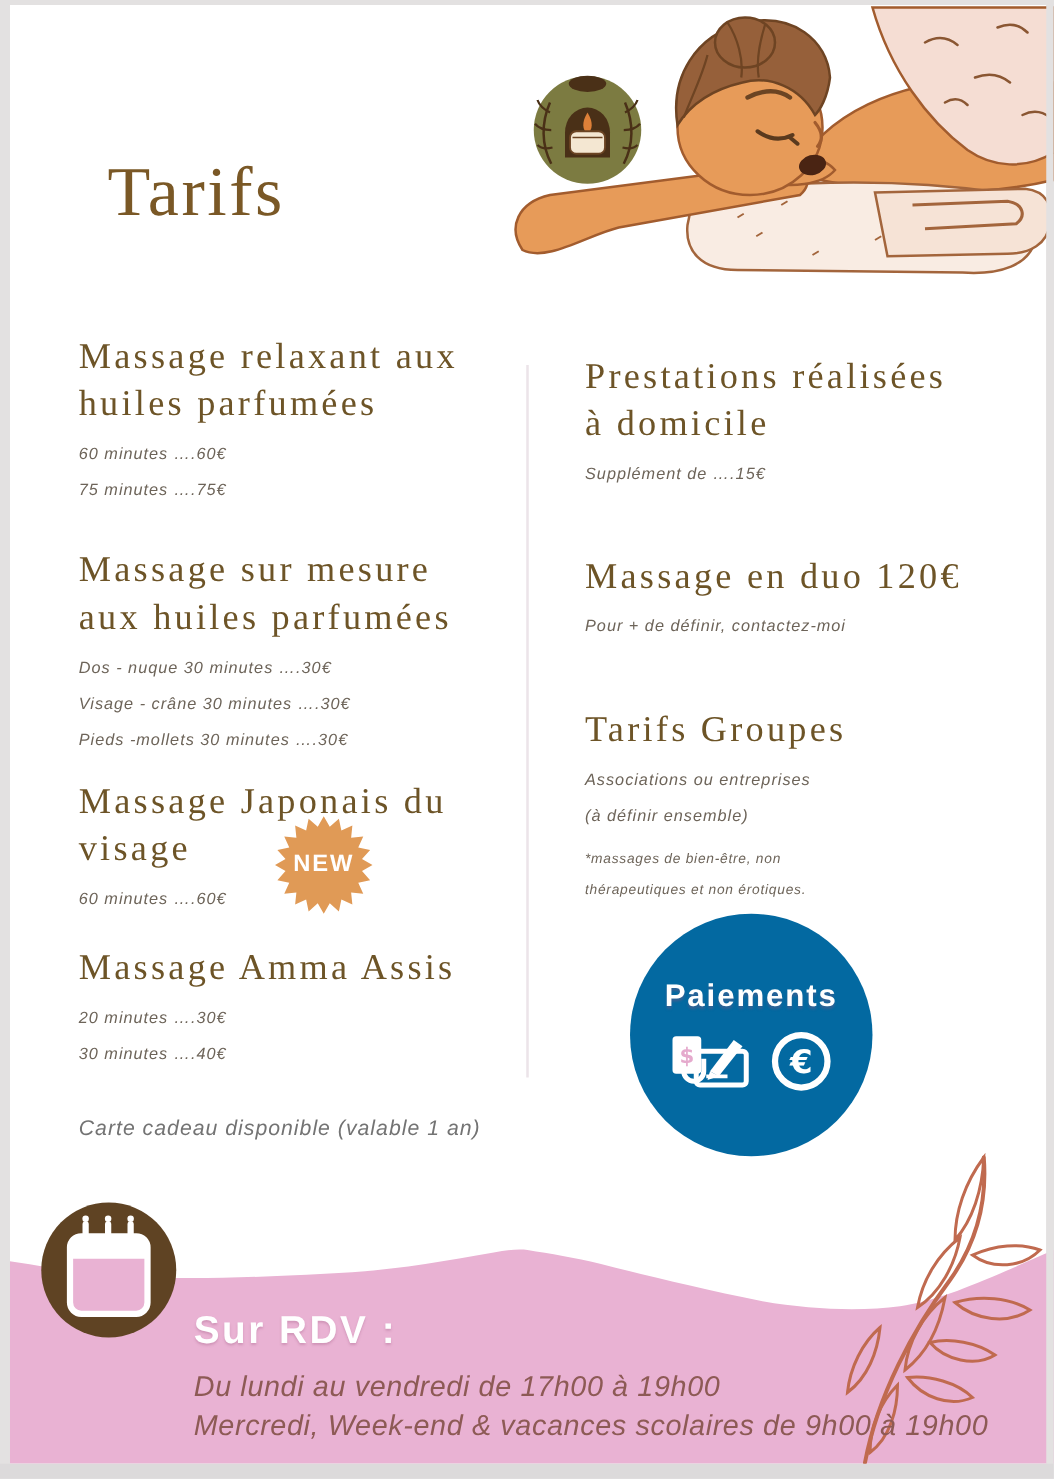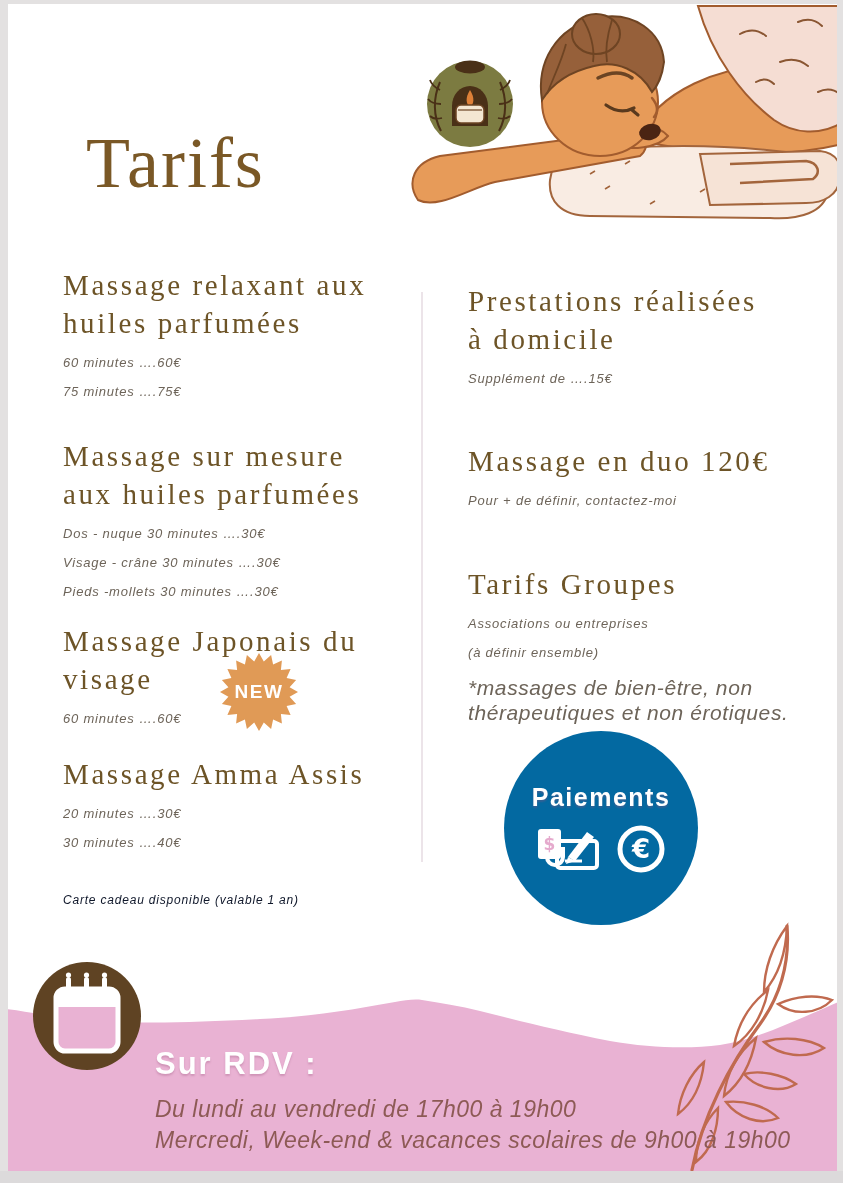--- a/index.html
+++ b/index.html
@@ -2,31 +2,31 @@
 <html><head>
 <meta charset="utf-8">
 <style>
   html,body{margin:0;padding:0;}
   body{background:#dedcdc;font-family:"Liberation Sans",sans-serif;}
   #page{position:relative;width:843px;height:1183px;background:#e3e1e1;overflow:hidden;}
   #paper{position:absolute;left:8px;top:4px;right:6px;bottom:12px;background:#ffffff;}
   
   .abs{position:absolute;}
 
-  .page-title{left:86px;top:122px;font-family:"Liberation Serif",serif;font-size:72px;
+  .page-title{left:86px;top:122px;font-family:"Liberation Serif",serif;font-size:56px;
     color:#7a5826;letter-spacing:2px;font-weight:400;}
 
   .col-section{width:385px;}
   .sec-title{font-family:"Liberation Serif",serif;font-size:29px;color:#6d5427;
     letter-spacing:2.6px;line-height:38px;font-weight:400;}
   .price-line{font-style:italic;font-size:13px;color:#6d6459;letter-spacing:0.8px;
     line-height:27px;margin-top:2px;}
   .prices{margin-top:7px;}
-  .footnote{font-style:italic;font-size:12px;color:#0f172a;letter-spacing:0.8px;}
-  .disclaimer{font-style:italic;font-size:21px;color:#6d6459;letter-spacing:0.6px;line-height:25px;}
+  .footnote{font-style:italic;font-size:17px;color:#737373;letter-spacing:0.8px;}
+  .disclaimer{font-style:italic;font-size:11px;color:#6d6459;letter-spacing:0.6px;line-height:25px;}
 
   .divider{left:421px;top:292px;width:2px;height:570px;background:#ece4e9;}
 
   
   .new-badge{left:219px;top:652px;width:80px;height:80px;}
   .new-badge svg{display:block;}
   .new-label{position:absolute;left:0;top:0;width:80px;height:80px;display:flex;
     align-items:center;justify-content:center;color:#ffffff;font-weight:bold;
     font-size:19px;letter-spacing:1.5px;}
 

